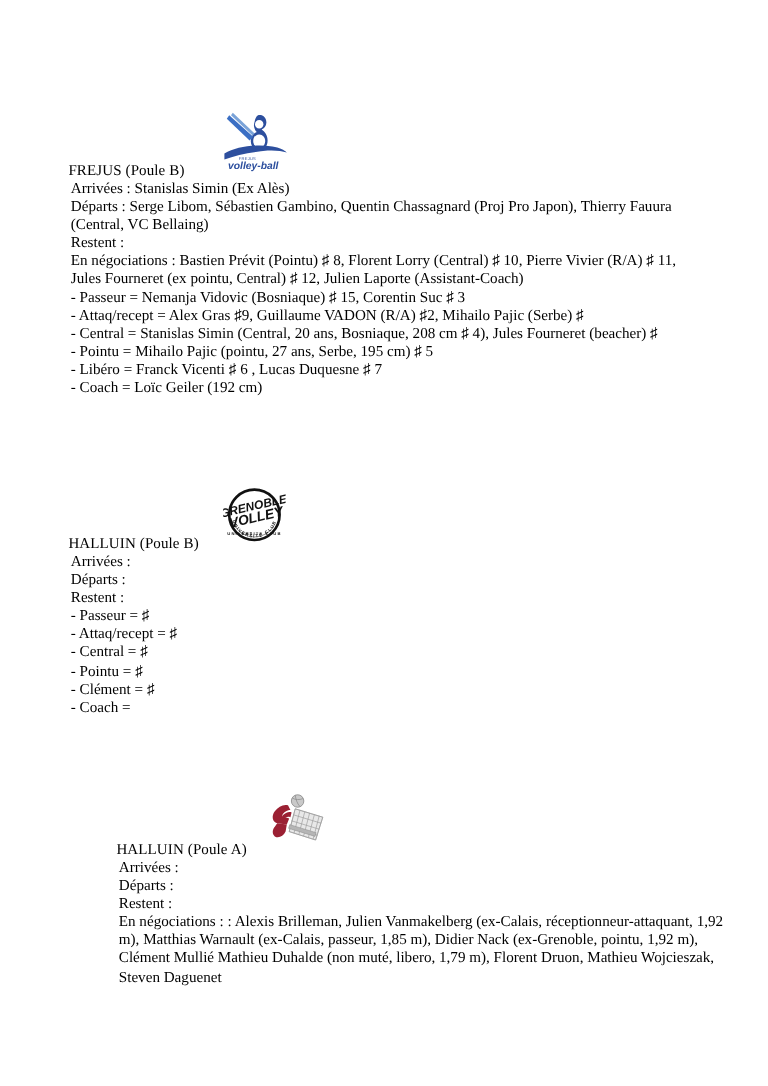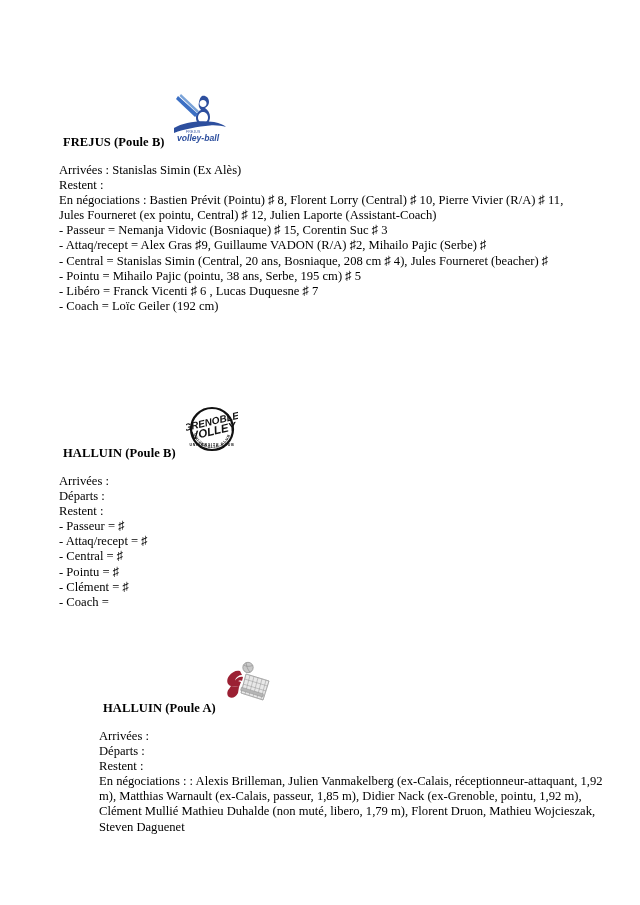--- a/index.html
+++ b/index.html
@@ -31,48 +31,48 @@
   #section-frejus   { top: 92px; }
   #section-grenoble { top: 403px; }
   #section-halluin  { top: 658px; padding-left: 40px; }
 
   .heading-row {
     position: relative;
     height: 58px;
   }
   .club-name {
     position: absolute;
-    left: 63px;
+    left: 57px;
     bottom: 0px;
-    font-weight: bold;
+    font-weight: normal;
     font-size: 12.5px;
     letter-spacing: 0.1px;
     white-space: nowrap;
   }
   .club-logo {
     position: absolute;
     top: 0;
     width: 56px;
     height: 52px;
   }
-  #frejus-logo   { left: 172px; }
+  #frejus-logo   { left: 185px; }
   #grenoble-logo { left: 186px; top: 2px; width: 52px; height: 48px; }
   #halluin-logo  { left: 182px; top: 2px; width: 50px; height: 48px; }
 
   .body-text {
     margin-left: 59px;
     margin-right: 58px;
     font-size: 12.6px;
     line-height: 15.1px;
     text-align: left;
   }
   .body-text .ln {
     white-space: normal;
   }
-  .gap-before { margin-top: 13px; }
+  .gap-before { }
 
   
   .logo-svg { display: block; width: 100%; height: 100%; }
 </style>
 </head>
 <body>
 
 <div class="page">
 
   <div class="section" id="section-frejus">
@@ -91,26 +91,27 @@
 
           <text x="14" y="41" font-family="Liberation Sans, sans-serif" font-size="3.4" fill="#2d4f9e" letter-spacing="0.2">FREJUS</text>
 
           <text x="5" y="49" font-family="Liberation Sans, sans-serif" font-size="8.6" font-weight="bold" font-style="italic" fill="#2d4f9e">volley-ball</text>
         </svg>
       </div>
       <div class="club-name">FREJUS (Poule B)</div>
     </div>
     <div class="body-text gap-before">
       <div class="ln">Arrivées :  Stanislas Simin (Ex Alès)</div>
+      <div class="ln">Départs :  Serge Libom, Sébastien Gambino, Quentin Chassagnard (Proj Pro Japon), Thierry Fauura (Central, VC Bellaing)</div>
       <div class="ln">Restent :</div>
       <div class="ln">En négociations :  Bastien Prévit (Pointu) ♯ 8, Florent Lorry (Central) ♯ 10, Pierre Vivier (R/A) ♯ 11, Jules Fourneret (ex pointu, Central) ♯ 12,   Julien Laporte (Assistant-Coach)</div>
       <div class="ln">- Passeur =  Nemanja Vidovic (Bosniaque) ♯ 15, Corentin Suc ♯ 3</div>
       <div class="ln">- Attaq/recept =  Alex Gras ♯9, Guillaume VADON (R/A) ♯2, Mihailo Pajic (Serbe) ♯</div>
       <div class="ln">- Central =  Stanislas Simin (Central, 20 ans,  Bosniaque, 208 cm ♯ 4),  Jules Fourneret  (beacher) ♯</div>
-      <div class="ln">- Pointu =  Mihailo Pajic (pointu, 38 ans, Serbe, 195 cm) ♯ 5</div>
+      <div class="ln">- Pointu =  Mihailo Pajic (pointu, 27 ans, Serbe, 195 cm) ♯ 5</div>
       <div class="ln">- Libéro =   Franck Vicenti ♯ 6 , Lucas Duquesne ♯ 7</div>
       <div class="ln">- Coach = Loïc Geiler (192 cm)</div>
     </div>
   </div>
 
   <div class="section" id="section-grenoble">
     <div class="heading-row">
       <div class="club-logo" id="grenoble-logo">
         <svg class="logo-svg" viewBox="0 0 52 48" xmlns="http://www.w3.org/2000/svg">
           <circle cx="26" cy="24" r="21" fill="none" stroke="#111111" stroke-width="2.2"></circle>

